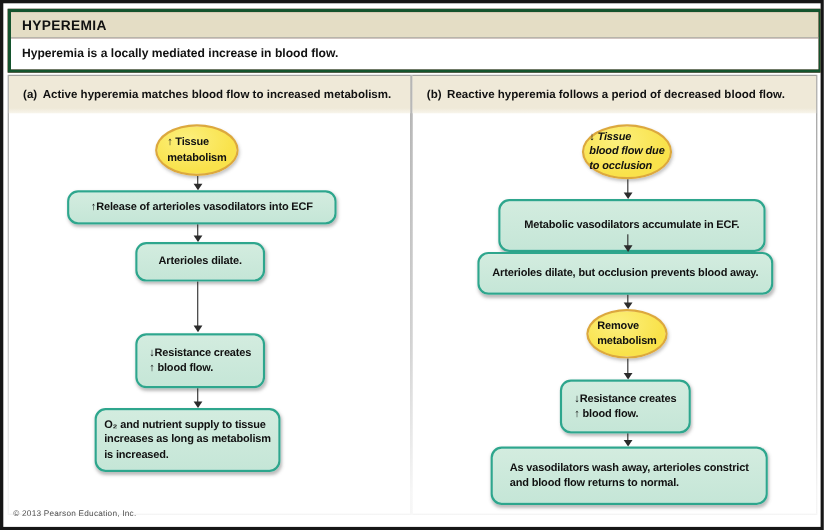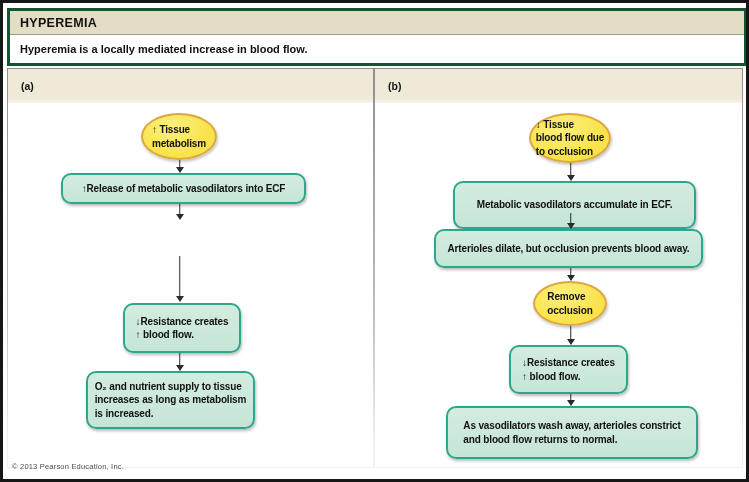--- a/index.html
+++ b/index.html
@@ -83,65 +83,68 @@
 <div id="figure">
 
   <div class="title-box">
     <div class="title-strip">HYPEREMIA</div>
     <div class="subtitle-strip">Hyperemia is a locally mediated increase in blood flow.</div>
   </div>
 
   <div class="panel" id="panel-a">
     <div class="panel-header">
       <span class="plabel">(a)</span>
+      <span>Active hyperemia matches blood flow to increased metabolism.</span>
     </div>
 
     <div class="node start" style="left:133px;top:44px;width:76px;height:47px;">↑ Tissue
 metabolism</div>
 
     <div class="flow-arrow" style="left:167px;top:91px;height:13px;"></div>
 
-    <div class="node process" style="left:53px;top:104px;width:245px;height:31px;">↑Release of metabolic vasodilators into ECF</div>
+    <div class="node process" style="left:53px;top:104px;width:245px;height:31px;">↑Release of arterioles vasodilators into ECF</div>
 
     <div class="flow-arrow" style="left:167px;top:135px;height:16px;"></div>
 
+    <div class="node process" style="left:115px;top:151px;width:118px;height:36px;">Arterioles dilate.</div>
 
     <div class="flow-arrow" style="left:167px;top:187px;height:46px;"></div>
 
     <div class="node process" style="left:115px;top:234px;width:118px;height:50px;">↓Resistance creates
 ↑ blood flow.</div>
 
     <div class="flow-arrow" style="left:167px;top:284px;height:18px;"></div>
 
     <div class="node process" style="left:78px;top:302px;width:169px;height:58px;">O₂ and nutrient supply to tissue
 increases as long as metabolism
 is increased.</div>
   </div>
 
   <div class="panel" id="panel-b">
     <div class="panel-header">
       <span class="plabel">(b)</span>
+      <span>Reactive hyperemia follows a period of decreased blood flow.</span>
     </div>
 
-    <div class="node start" style="left:154px;top:44px;width:82px;height:50px;">↓ Tissue
+    <div class="node start" style="left:154px;top:44px;width:82px;height:50px;font-style:italic;">↓ Tissue
 blood flow due
 to occlusion</div>
 
     <div class="flow-arrow" style="left:191px;top:94px;height:18px;"></div>
 
     <div class="node process" style="left:78px;top:112px;width:243px;height:48px;">Metabolic vasodilators accumulate in ECF.</div>
 
     <div class="flow-arrow" style="left:191px;top:144px;height:16px;"></div>
 
     <div class="node process" style="left:59px;top:160px;width:269px;height:39px;">Arterioles dilate, but occlusion prevents blood away.</div>
 
     <div class="flow-arrow" style="left:191px;top:199px;height:13px;"></div>
 
     <div class="node start" style="left:158px;top:212px;width:74px;height:45px;">Remove
-occlusion</div>
+metabolism</div>
 
     <div class="flow-arrow" style="left:191px;top:257px;height:19px;"></div>
 
     <div class="node process" style="left:134px;top:276px;width:119px;height:49px;">↓Resistance creates
 ↑ blood flow.</div>
 
     <div class="flow-arrow" style="left:191px;top:325px;height:12px;"></div>
 
     <div class="node process" style="left:71px;top:337px;width:252px;height:53px;">As vasodilators wash away, arterioles constrict
 and blood flow returns to normal.</div>

